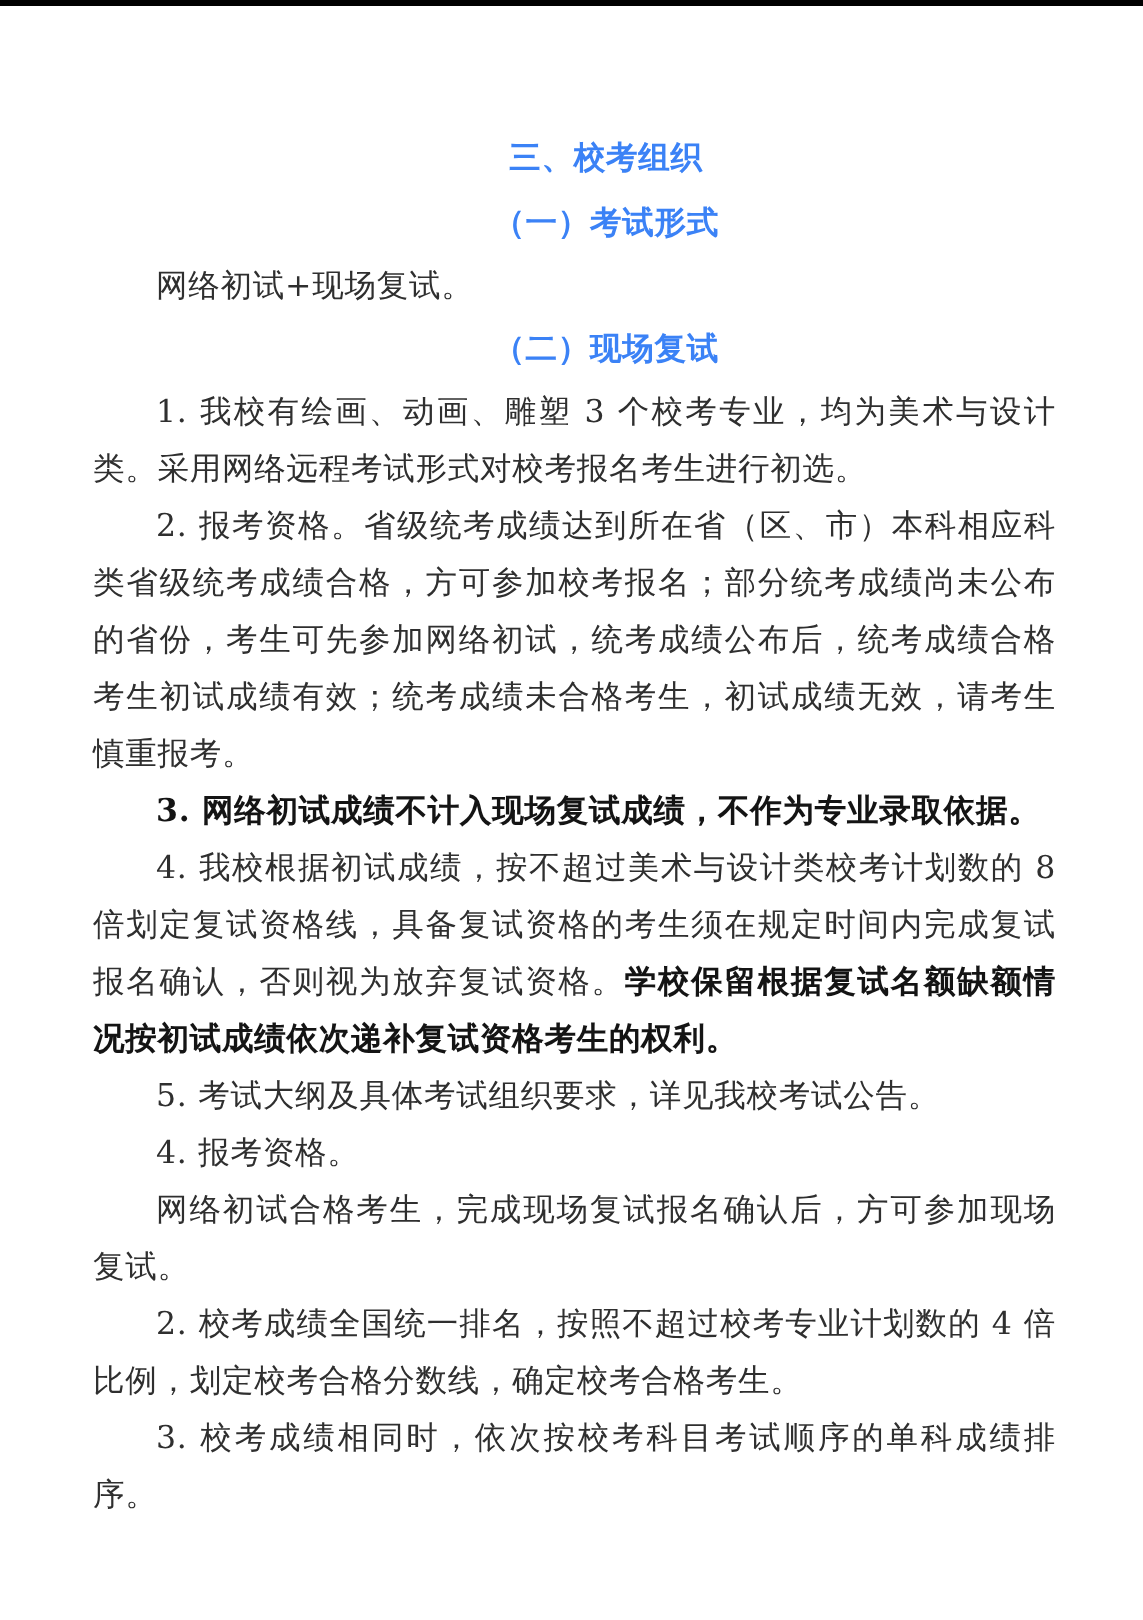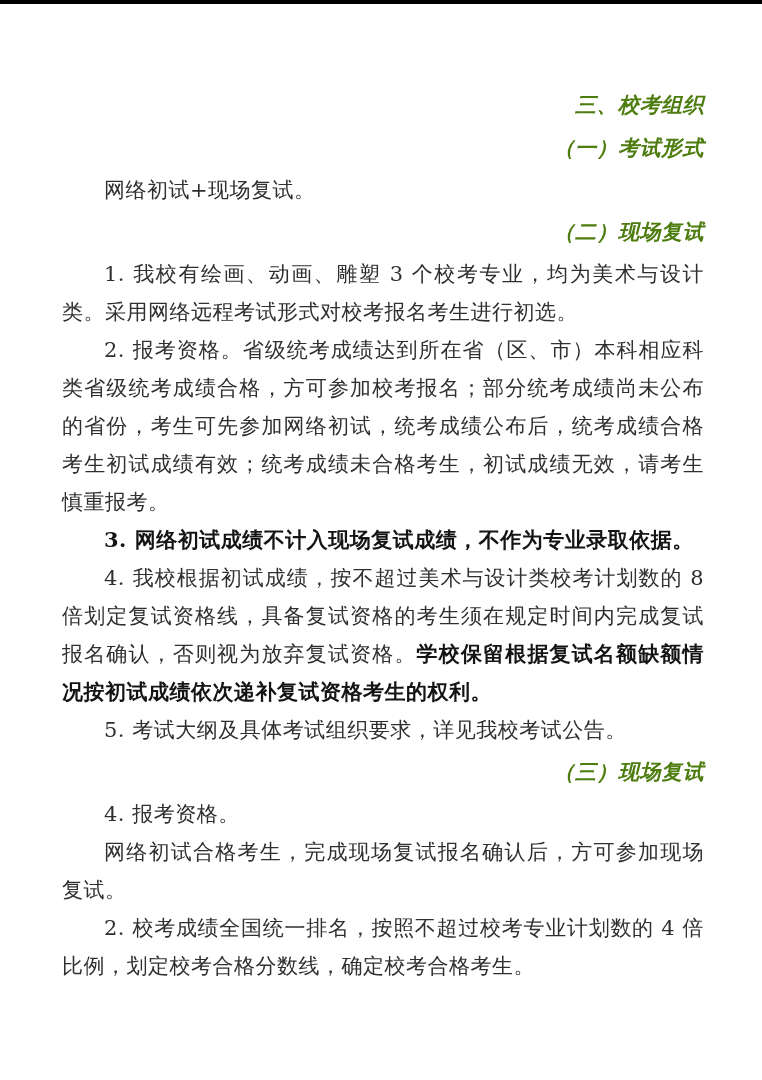--- a/index.html
+++ b/index.html
@@ -26,23 +26,22 @@
     font-size: 21px;
     line-height: 38px;
     color: #2f2f2f;
     text-align: justify;
     text-indent: 2em;
     letter-spacing: 0.5px;
     word-break: break-all;
   }
   .heading {
     font-weight: 700;
-    color: #4d7c0f;
-    text-align: right;
-    font-style: italic;
+    color: #3b82f6;
+    text-align: center;
   }
   .h1 {
     margin: 0 0 5px 0;
   }
   .h2 {
     margin: 4px 0 4px 0;
   }
   .bold-run {
     font-weight: 700;
     color: #141414;
@@ -67,23 +66,23 @@
     <p class="para">1. 我校有绘画、动画、雕塑 3 个校考专业，均为美术与设计类。采用网络远程考试形式对校考报名考生进行初选。</p>
 
     <p class="para">2. 报考资格。省级统考成绩达到所在省（区、市）本科相应科类省级统考成绩合格，方可参加校考报名；部分统考成绩尚未公布的省份，考生可先参加网络初试，统考成绩公布后，统考成绩合格考生初试成绩有效；统考成绩未合格考生，初试成绩无效，请考生慎重报考。</p>
 
     <p class="para bold-run">3. 网络初试成绩不计入现场复试成绩，不作为专业录取依据。</p>
 
     <p class="para"><span>4. 我校根据初试成绩，按不超过美术与设计类校考计划数的 8 倍划定复试资格线，具备复试资格的考生须在规定时间内完成复试报名确认，否则视为放弃复试资格。</span><span class="bold-run">学校保留根据复试名额缺额情况按初试成绩依次递补复试资格考生的权利。</span></p>
 
     <p class="para">5. 考试大纲及具体考试组织要求，详见我校考试公告。</p>
 
-    <p class="para heading h2">（三）现场复试</p>
 
     <p class="para">4. 报考资格。</p>
 
     <p class="para">网络初试合格考生，完成现场复试报名确认后，方可参加现场复试。</p>
 
     <p class="para">2. 校考成绩全国统一排名，按照不超过校考专业计划数的 4 倍比例，划定校考合格分数线，确定校考合格考生。</p>
 
+    <p class="para">3. 校考成绩相同时，依次按校考科目考试顺序的单科成绩排序。</p>
 
   </div>
 </div>
 
 </body></html>

